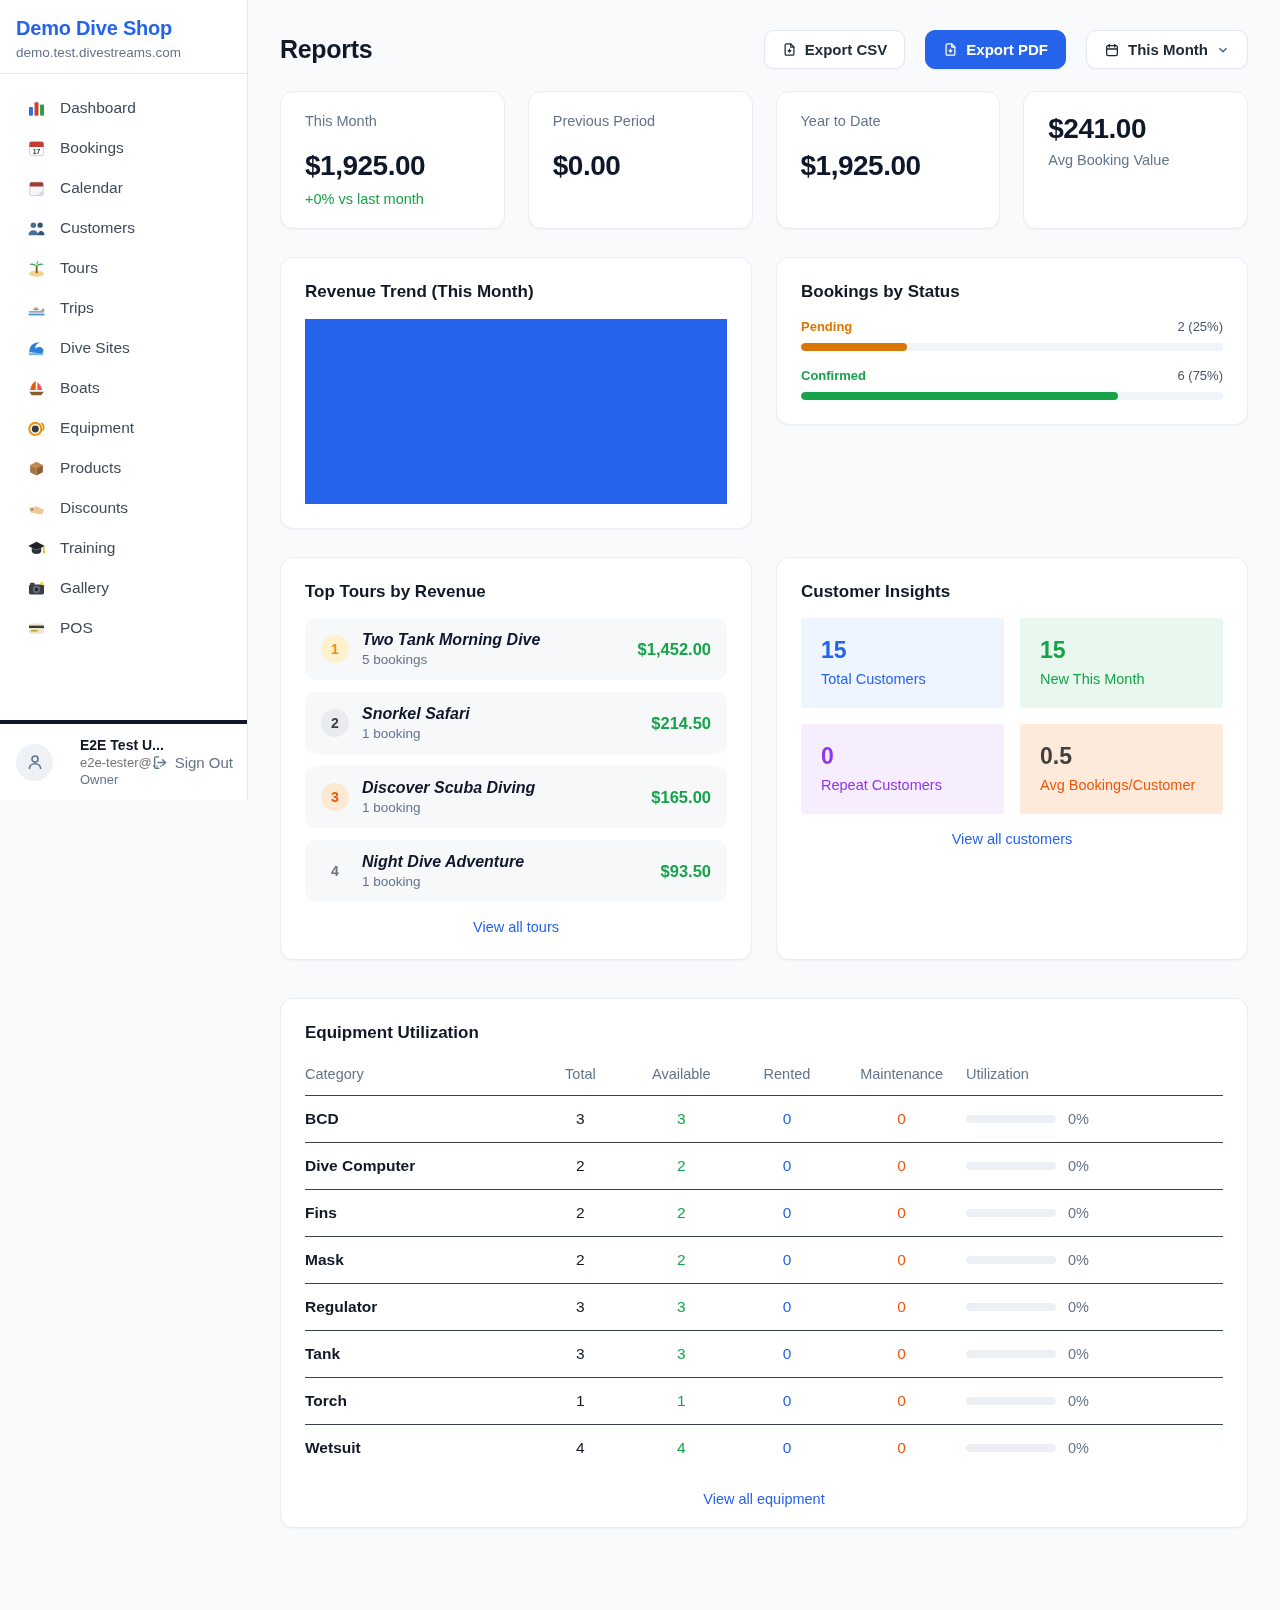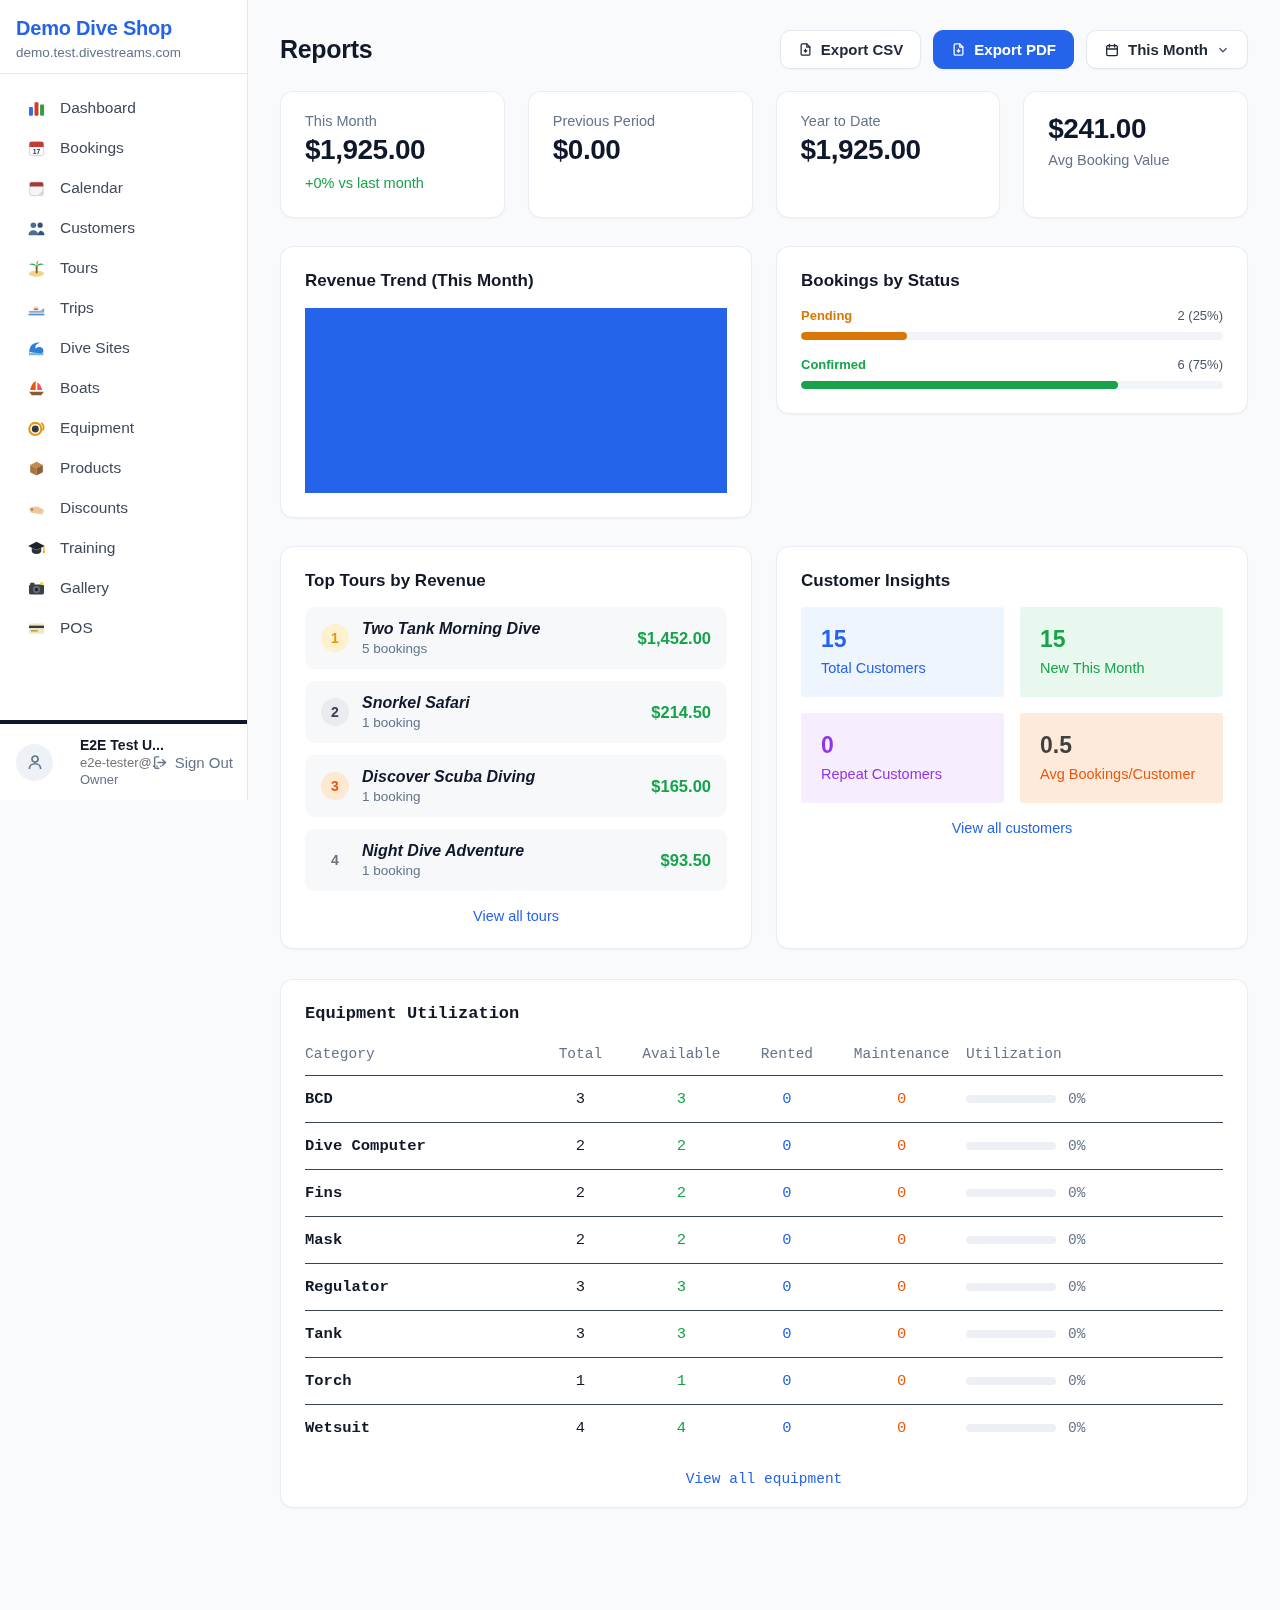--- a/index.html
+++ b/index.html
@@ -39,40 +39,40 @@
   .user-meta { flex:1; min-width:0; }
   .user-name { font-size:14px; font-weight:700; color:#111827; white-space:nowrap; }
   .user-email { font-size:13px; color:#737373; margin-top:2px; white-space:nowrap; }
   .user-role { font-size:13px; color:#64748b; margin-top:2px; }
   .signout { display:flex; align-items:center; gap:6px; color:#64748b; font-size:15px; cursor:pointer; white-space:nowrap; }
 
   
   .main { margin-left:248px; padding:30px 32px 40px 32px; }
   .page-head { display:flex; align-items:center; justify-content:space-between; }
   .page-title { font-size:25px; font-weight:800; color:#111827; letter-spacing:-0.3px; }
-  .head-actions { display:flex; gap:12px;justify-content:flex-end; }
+  .head-actions { display:flex; gap:20px;justify-content:flex-end; }
   .btn {
     display:flex; align-items:center; gap:8px; height:39px; padding:0 17px;
     border-radius:10px; font-size:15px; font-weight:700; cursor:pointer;
     background:#ffffff; border:1px solid #e2e8f0; color:#1f2937;
     box-shadow:0 1px 2px rgba(15,23,42,.04);
   }
   .btn.primary { background:#2563eb; border-color:#2563eb; color:#ffffff; }
   .btn svg { display:block; }
 
   .card {
     background:#ffffff; border:1px solid #e9edf3; border-radius:13px;
     box-shadow:0 1px 2px rgba(15,23,42,.04);
   }
   .card-title { font-size:17px; font-weight:800; color:#111827; }
 
   .stats-row { display:grid; grid-template-columns:repeat(4,1fr); gap:23px; margin-top:22px; }
   .stat-card { padding:21px 24px; min-height:127px; }
   .stat-label { font-size:14.5px; color:#64748b; }
-  .stat-value { font-size:28px; font-weight:800; color:#0f172a; margin-top:5px; letter-spacing:-0.5px; }
+  .stat-value { font-size:28px; font-weight:800; color:#0f172a; margin-top:21px; letter-spacing:-0.5px; }
   .stat-delta { font-size:14.5px; color:#16a34a; margin-top:9px; }
   .stat-card.value-first .stat-value { margin-top:0; }
   .stat-card.value-first .stat-label { margin-top:7px; }
 
   .grid-2 { display:grid; grid-template-columns:1fr 1fr; gap:24px; margin-top:28px; align-items:start; }
   .pad { padding:24px; }
   .revenue-chart { margin-top:17px; height:185px; width:100%; }
 
   .status-group { margin-top:17px; }
   .status-line { display:flex; justify-content:space-between; align-items:center; font-size:13px; }
@@ -95,21 +95,21 @@
   .tour-name { font-size:16px; font-weight:700; color:#0f172a;font-style:italic; }
   .tour-sub { font-size:13.5px; color:#64748b; margin-top:3px; }
   .tour-rev { font-size:16.5px; font-weight:800; color:#16a34a; }
   .card-link { display:block; text-align:center; color:#2563eb; font-size:14.5px; margin-top:17px; text-decoration:none; cursor:pointer; }
 
   .insight-grid { display:grid; grid-template-columns:1fr 1fr; gap:16px; margin-top:16px; }
   .insight-tile { border-radius:3px; padding:19px 22px 21px 20px; }
   .insight-value { font-size:23px; font-weight:800; }
   .insight-label { font-size:14.5px; margin-top:7px; }
 
-  .equip-card { margin-top:30px; padding:24px 24px 20px 24px;font-family:Liberation Mono, monospace; }
+  .equip-card { margin-top:38px; padding:24px 24px 20px 24px; }
   table { width:100%; border-collapse:collapse; margin-top:14px; }
   th {
     text-align:center; font-size:14.5px; font-weight:400; color:#64748b;
     padding:9px 0 13px 0; border-bottom:1px solid #374151;
   }
   th.cat, th.util { text-align:left; }
   td {
     text-align:center; padding:14px 0; font-size:15.5px;
     border-bottom:1px solid #374151; color:#111827;
   }

